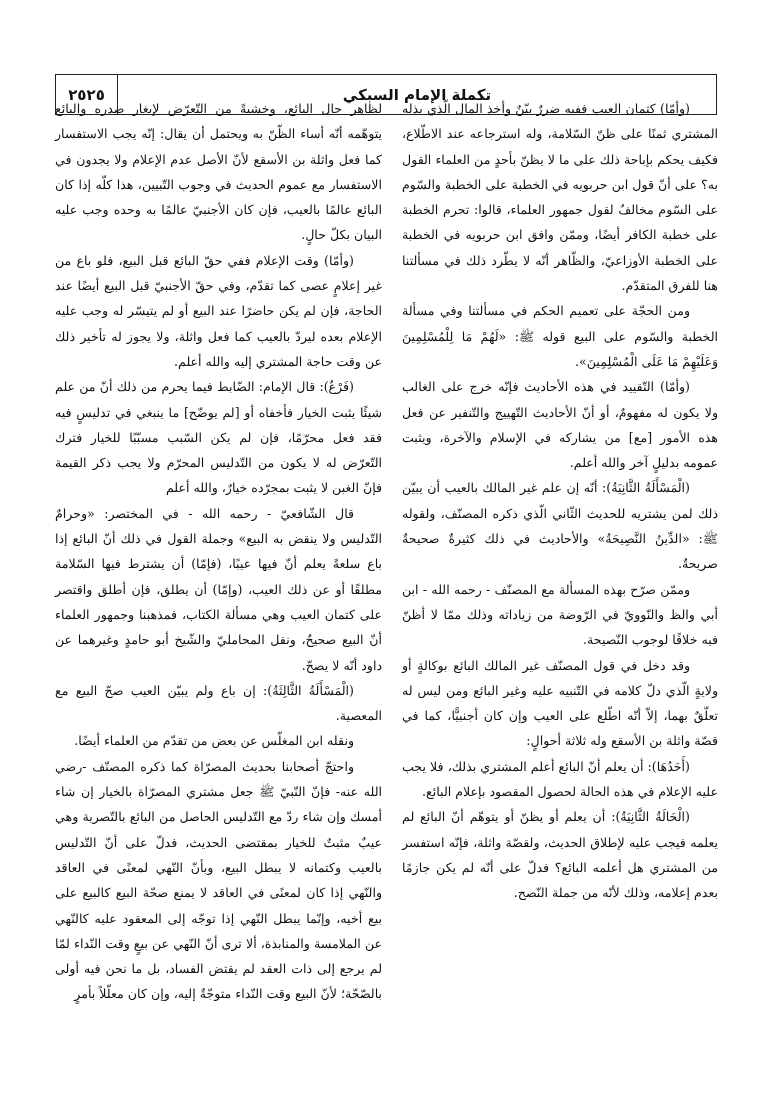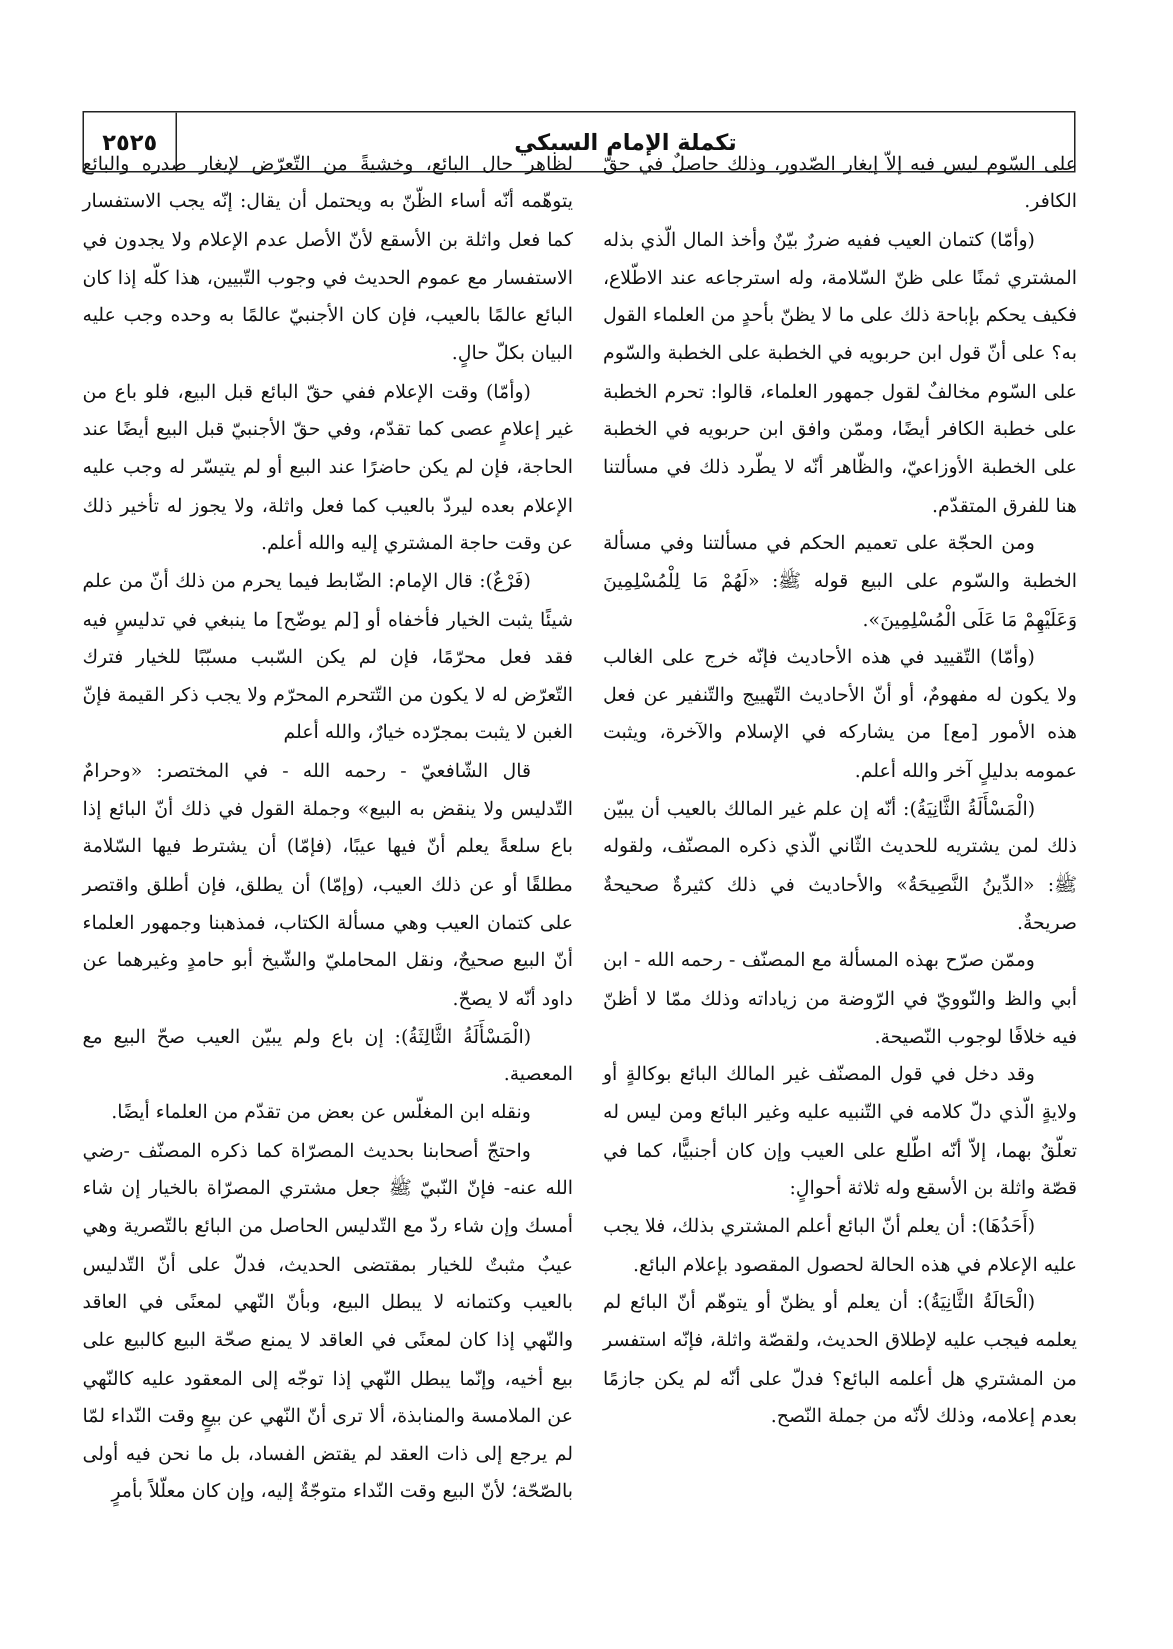--- a/index.html
+++ b/index.html
@@ -20,32 +20,31 @@
 </style>
 </head>
 <body>
 
 <div class="header-box">
   <div class="page-num">٢٥٢٥</div>
   <div class="running-title">تكملة الإمام السبكي</div>
 </div>
 
 <div class="col col-right">
-  <p class="para">على السّوم ليس فيه إلاّ إيغار الصّدور، وذلك حاصلٌ في حقّ الكافر.</p>
   <p class="para indent">(وأمّا) كتمان العيب ففيه ضررٌ بيّنٌ وأخذ المال الّذي بذله المشتري ثمنًا على ظنّ السّلامة، وله استرجاعه عند الاطّلاع، فكيف يحكم بإباحة ذلك على ما لا يظنّ بأحدٍ من العلماء القول به؟ على أنّ قول ابن حربويه في الخطبة على الخطبة والسّوم على السّوم مخالفٌ لقول جمهور العلماء، قالوا: تحرم الخطبة على خطبة الكافر أيضًا، وممّن وافق ابن حربويه في الخطبة على الخطبة الأوزاعيّ، والظّاهر أنّه لا يطّرد ذلك في مسألتنا هنا للفرق المتقدّم.</p>
   <p class="para indent">ومن الحجّة على تعميم الحكم في مسألتنا وفي مسألة الخطبة والسّوم على البيع قوله ﷺ: «لَهُمْ مَا لِلْمُسْلِمِينَ وَعَلَيْهِمْ مَا عَلَى الْمُسْلِمِينَ».</p>
   <p class="para indent">(وأمّا) التّقييد في هذه الأحاديث فإنّه خرج على الغالب ولا يكون له مفهومٌ، أو أنّ الأحاديث التّهييج والتّنفير عن فعل هذه الأمور [مع] من يشاركه في الإسلام والآخرة، ويثبت عمومه بدليلٍ آخر والله أعلم.</p>
   <p class="para indent">(الْمَسْأَلَةُ الثَّانِيَةُ): أنّه إن علم غير المالك بالعيب أن يبيّن ذلك لمن يشتريه للحديث الثّاني الّذي ذكره المصنّف، ولقوله ﷺ: «الدِّينُ النَّصِيحَةُ» والأحاديث في ذلك كثيرةٌ صحيحةٌ صريحةٌ.</p>
   <p class="para indent">وممّن صرّح بهذه المسألة مع المصنّف - رحمه الله - ابن أبي والظ والنّوويّ في الرّوضة من زياداته وذلك ممّا لا أظنّ فيه خلافًا لوجوب النّصيحة.</p>
   <p class="para indent">وقد دخل في قول المصنّف غير المالك البائع بوكالةٍ أو ولايةٍ الّذي دلّ كلامه في التّنبيه عليه وغير البائع ومن ليس له تعلّقٌ بهما، إلاّ أنّه اطّلع على العيب وإن كان أجنبيًّا، كما في قصّة واثلة بن الأسقع وله ثلاثة أحوالٍ:</p>
   <p class="para indent">(أَحَدُهَا): أن يعلم أنّ البائع أعلم المشتري بذلك، فلا يجب عليه الإعلام في هذه الحالة لحصول المقصود بإعلام البائع.</p>
   <p class="para indent">(الْحَالَةُ الثَّانِيَةُ): أن يعلم أو يظنّ أو يتوهّم أنّ البائع لم يعلمه فيجب عليه لإطلاق الحديث، ولقصّة واثلة، فإنّه استفسر من المشتري هل أعلمه البائع؟ فدلّ على أنّه لم يكن جازمًا بعدم إعلامه، وذلك لأنّه من جملة النّصح.</p>
 </div>
 
 <div class="col col-left">
   <p class="para">لظاهر حال البائع، وخشيةً من التّعرّض لإيغار صدره والبائع يتوهّمه أنّه أساء الظّنّ به ويحتمل أن يقال: إنّه يجب الاستفسار كما فعل واثلة بن الأسقع لأنّ الأصل عدم الإعلام ولا يجدون في الاستفسار مع عموم الحديث في وجوب التّبيين، هذا كلّه إذا كان البائع عالمًا بالعيب، فإن كان الأجنبيّ عالمًا به وحده وجب عليه البيان بكلّ حالٍ.</p>
   <p class="para indent">(وأمّا) وقت الإعلام ففي حقّ البائع قبل البيع، فلو باع من غير إعلامٍ عصى كما تقدّم، وفي حقّ الأجنبيّ قبل البيع أيضًا عند الحاجة، فإن لم يكن حاضرًا عند البيع أو لم يتيسّر له وجب عليه الإعلام بعده ليردّ بالعيب كما فعل واثلة، ولا يجوز له تأخير ذلك عن وقت حاجة المشتري إليه والله أعلم.</p>
-  <p class="para indent">(فَرْعٌ): قال الإمام: الضّابط فيما يحرم من ذلك أنّ من علم شيئًا يثبت الخيار فأخفاه أو [لم يوضّح] ما ينبغي في تدليسٍ فيه فقد فعل محرّمًا، فإن لم يكن السّبب مسبّبًا للخيار فترك التّعرّض له لا يكون من التّتحرم المحرّم ولا يجب ذكر القيمة فإنّ الغبن لا يثبت بمجرّده خيارٌ، والله أعلم</p>
+  <p class="para indent">(فَرْعٌ): قال الإمام: الضّابط فيما يحرم من ذلك أنّ من علم شيئًا يثبت الخيار فأخفاه أو [لم يوضّح] ما ينبغي في تدليسٍ فيه فقد فعل محرّمًا، فإن لم يكن السّبب مسبّبًا للخيار فترك التّعرّض له لا يكون من التّدليس المحرّم ولا يجب ذكر القيمة فإنّ الغبن لا يثبت بمجرّده خيارٌ، والله أعلم</p>
   <p class="para indent">قال الشّافعيّ - رحمه الله - في المختصر: «وحرامٌ التّدليس ولا ينقض به البيع» وجملة القول في ذلك أنّ البائع إذا باع سلعةً يعلم أنّ فيها عيبًا، (فإمّا) أن يشترط فيها السّلامة مطلقًا أو عن ذلك العيب، (وإمّا) أن يطلق، فإن أطلق واقتصر على كتمان العيب وهي مسألة الكتاب، فمذهبنا وجمهور العلماء أنّ البيع صحيحٌ، ونقل المحامليّ والشّيخ أبو حامدٍ وغيرهما عن داود أنّه لا يصحّ.</p>
   <p class="para indent">(الْمَسْأَلَةُ الثَّالِثَةُ): إن باع ولم يبيّن العيب صحّ البيع مع المعصية.</p>
   <p class="para indent">ونقله ابن المغلّس عن بعض من تقدّم من العلماء أيضًا.</p>
   <p class="para indent">واحتجّ أصحابنا بحديث المصرّاة كما ذكره المصنّف -رضي الله عنه- فإنّ النّبيّ ﷺ جعل مشتري المصرّاة بالخيار إن شاء أمسك وإن شاء ردّ مع التّدليس الحاصل من البائع بالتّصرية وهي عيبٌ مثبتٌ للخيار بمقتضى الحديث، فدلّ على أنّ التّدليس بالعيب وكتمانه لا يبطل البيع، وبأنّ النّهي لمعنًى في العاقد والنّهي إذا كان لمعنًى في العاقد لا يمنع صحّة البيع كالبيع على بيع أخيه، وإنّما يبطل النّهي إذا توجّه إلى المعقود عليه كالنّهي عن الملامسة والمنابذة، ألا ترى أنّ النّهي عن بيعٍ وقت النّداء لمّا لم يرجع إلى ذات العقد لم يقتض الفساد، بل ما نحن فيه أولى بالصّحّة؛ لأنّ البيع وقت النّداء متوجّةٌ إليه، وإن كان معلّلاً بأمرٍ</p>
 </div>
 
 </body></html>

